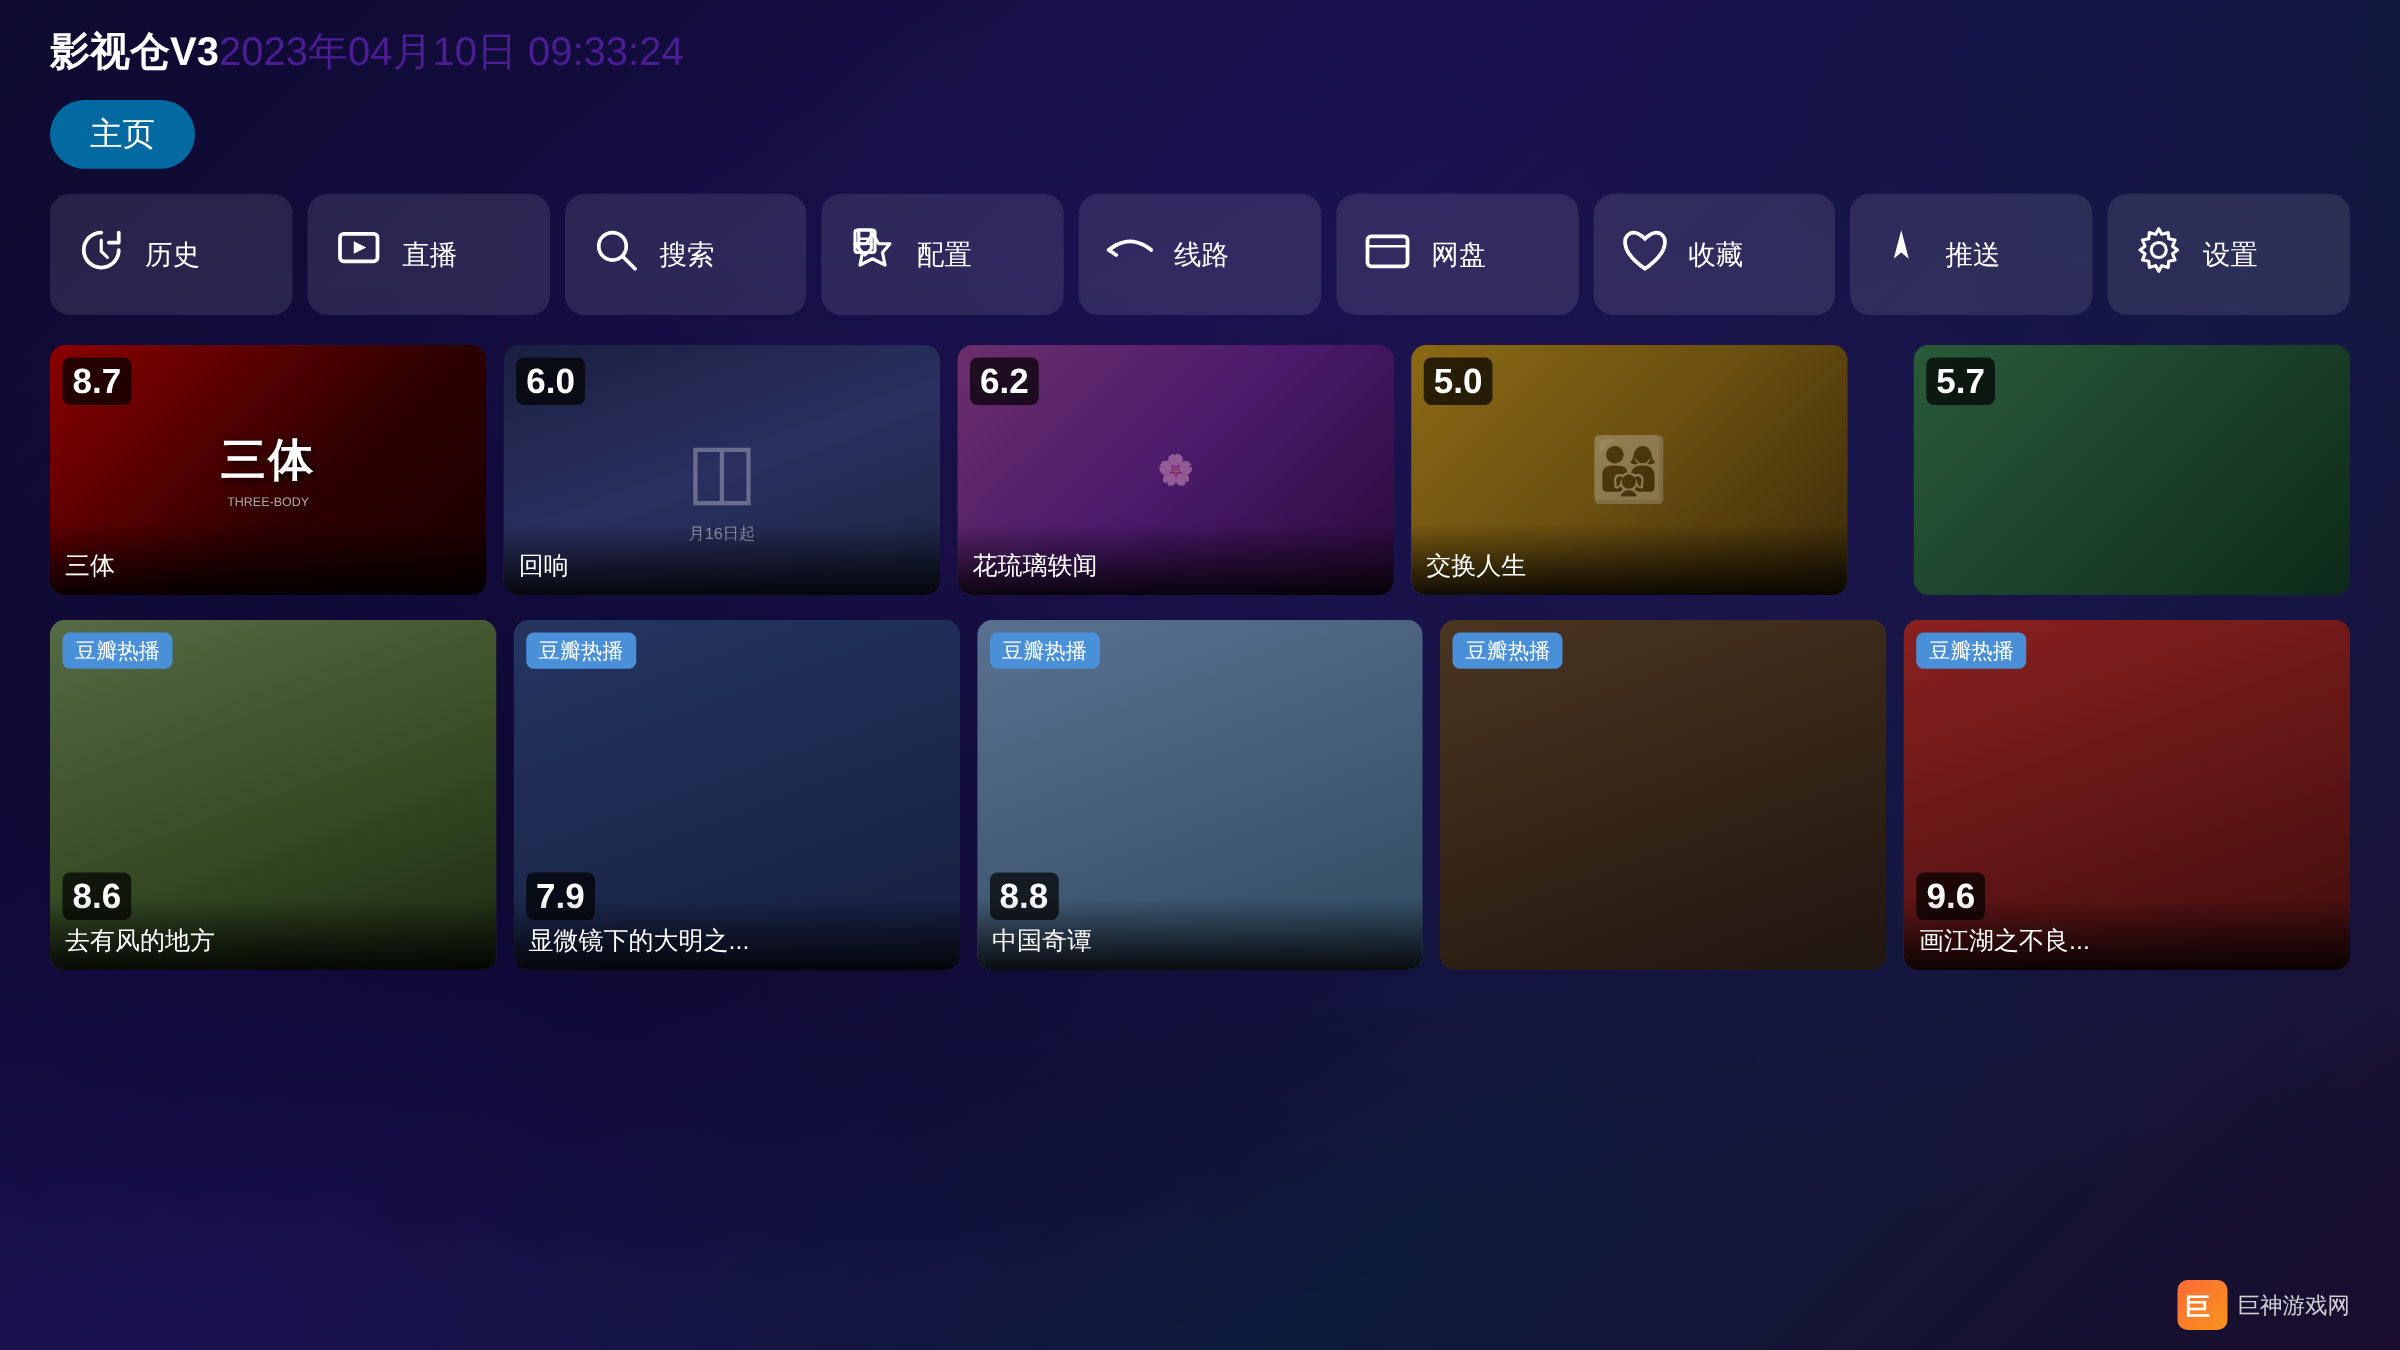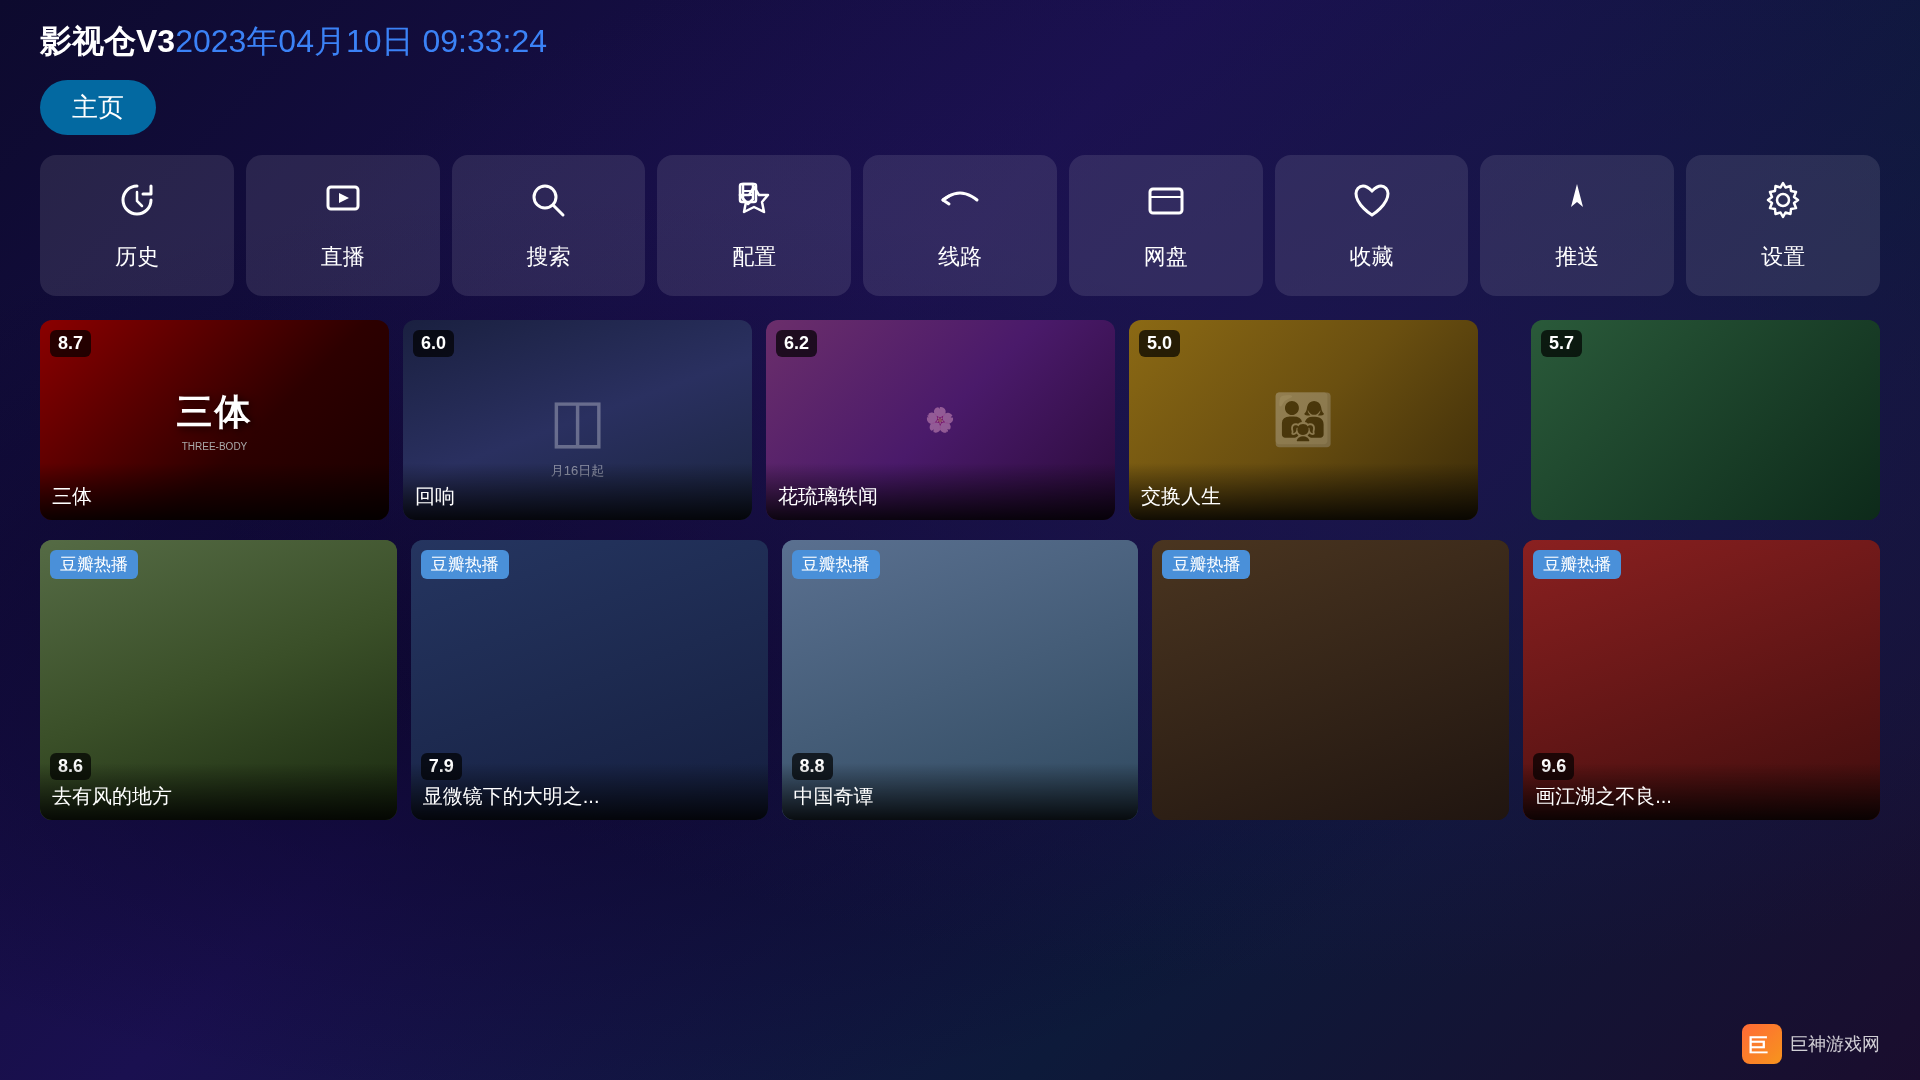--- a/index.html
+++ b/index.html
@@ -41,21 +41,21 @@
     }
 
     .app-title {
       font-size: 32px;
       font-weight: bold;
       color: #fff;
     }
 
     .datetime {
       font-size: 32px;
-      color: #3b82f6;
+      color: #4c1d95;
     }
 
     
     .nav-home {
       margin-bottom: 20px;
     }
 
     .home-btn {
       background: #0369a1;
       border-radius: 28px;
@@ -71,21 +71,20 @@
       display: flex;
       gap: 12px;
       margin-bottom: 24px;
     }
 
     .menu-item {
       background: rgba(255,255,255,0.1);
       border-radius: 16px;
       padding: 24px 20px;
       display: flex;
-      flex-direction: column;
       align-items: center;
       gap: 14px;
       flex: 1;
       cursor: pointer;
       transition: background 0.2s;
     }
 
     .menu-icon {
       font-size: 42px;
       line-height: 1;
@@ -118,21 +117,21 @@
       background: #1a1040;
     }
 
     .movie-rating {
       position: absolute;
       top: 10px;
       left: 10px;
       background: rgba(0,0,0,0.7);
       border-radius: 6px;
       padding: 3px 8px;
-      font-size: 18px;
+      font-size: 28px;
       font-weight: bold;
     }
 
     .movie-title {
       position: absolute;
       bottom: 0;
       left: 0;
       right: 0;
       background: linear-gradient(transparent, rgba(0,0,0,0.85));
       padding: 20px 12px 10px;

